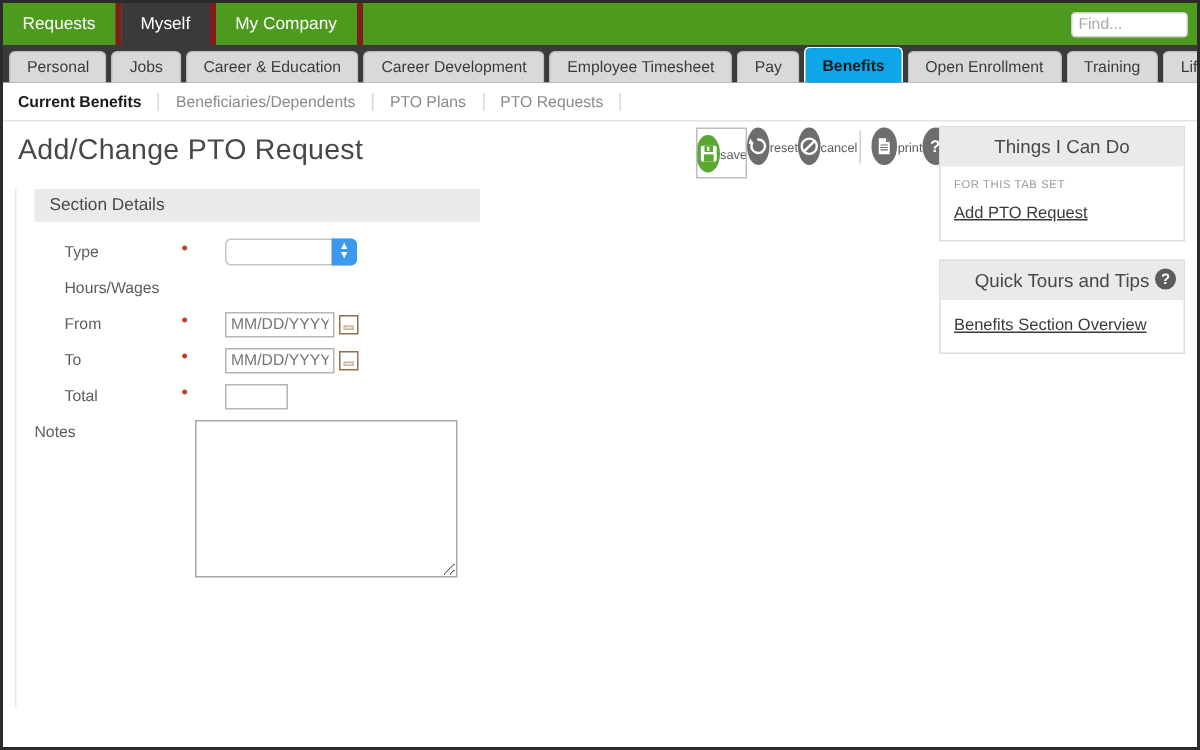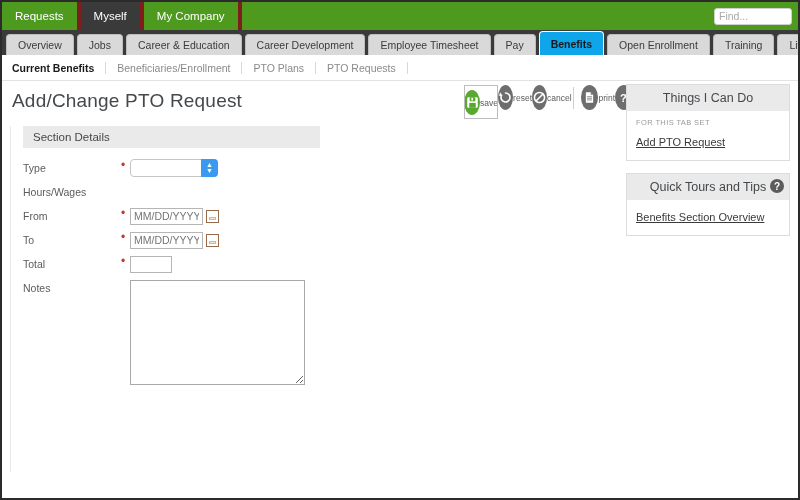--- a/index.html
+++ b/index.html
@@ -210,20 +210,21 @@
     position: relative;
     display: flex;
     align-items: center;
     margin-left: 12px;
     height: 24px;
   }
   .field .flabel {
     width: 95px;
     font-size: 10.5px;
     color: #5c5c5c;
+    margin-left: 20px;
   }
   .req {
     position: absolute;
     left: 98px;
     top: 5px;
     color: #c0392b;
     font-size: 12px;
     line-height: 8px;
   }
   .ctl { margin-left: 12px; display: flex; align-items: center; }
@@ -382,21 +383,21 @@
     <div class="toptab">
       <span>My Company</span>
     </div>
     <div class="find-wrap">
       <input class="find-input" type="text" placeholder="Find..." style="">
     </div>
   </div>
 
   <div class="tabrow">
     <div class="tab">
-        <span>Overview</span>
+        <span>Personal</span>
       </div>
     <div class="tab">
         <span>Jobs</span>
       </div>
     <div class="tab">
         <span>Career &amp; Education</span>
       </div>
     <div class="tab">
         <span>Career Development</span>
       </div>
@@ -416,21 +417,21 @@
         <span>Training</span>
       </div>
     <div class="tab">
         <span>Life Events</span>
       </div>
 
   </div>
 
   <div class="subnav">
     <div class="subnav-item active"><span>Current Benefits</span></div>
-    <div class="subnav-item"><span>Beneficiaries/Enrollment</span></div>
+    <div class="subnav-item"><span>Beneficiaries/Dependents</span></div>
     <div class="subnav-item"><span>PTO Plans</span></div>
     <div class="subnav-item"><span>PTO Requests</span></div>
   </div>
 
   <div class="heading-row">
     <h1 class="page-title">Add/Change PTO Request</h1>
 
     <div class="toolbar">
 
       <div class="tool save">

